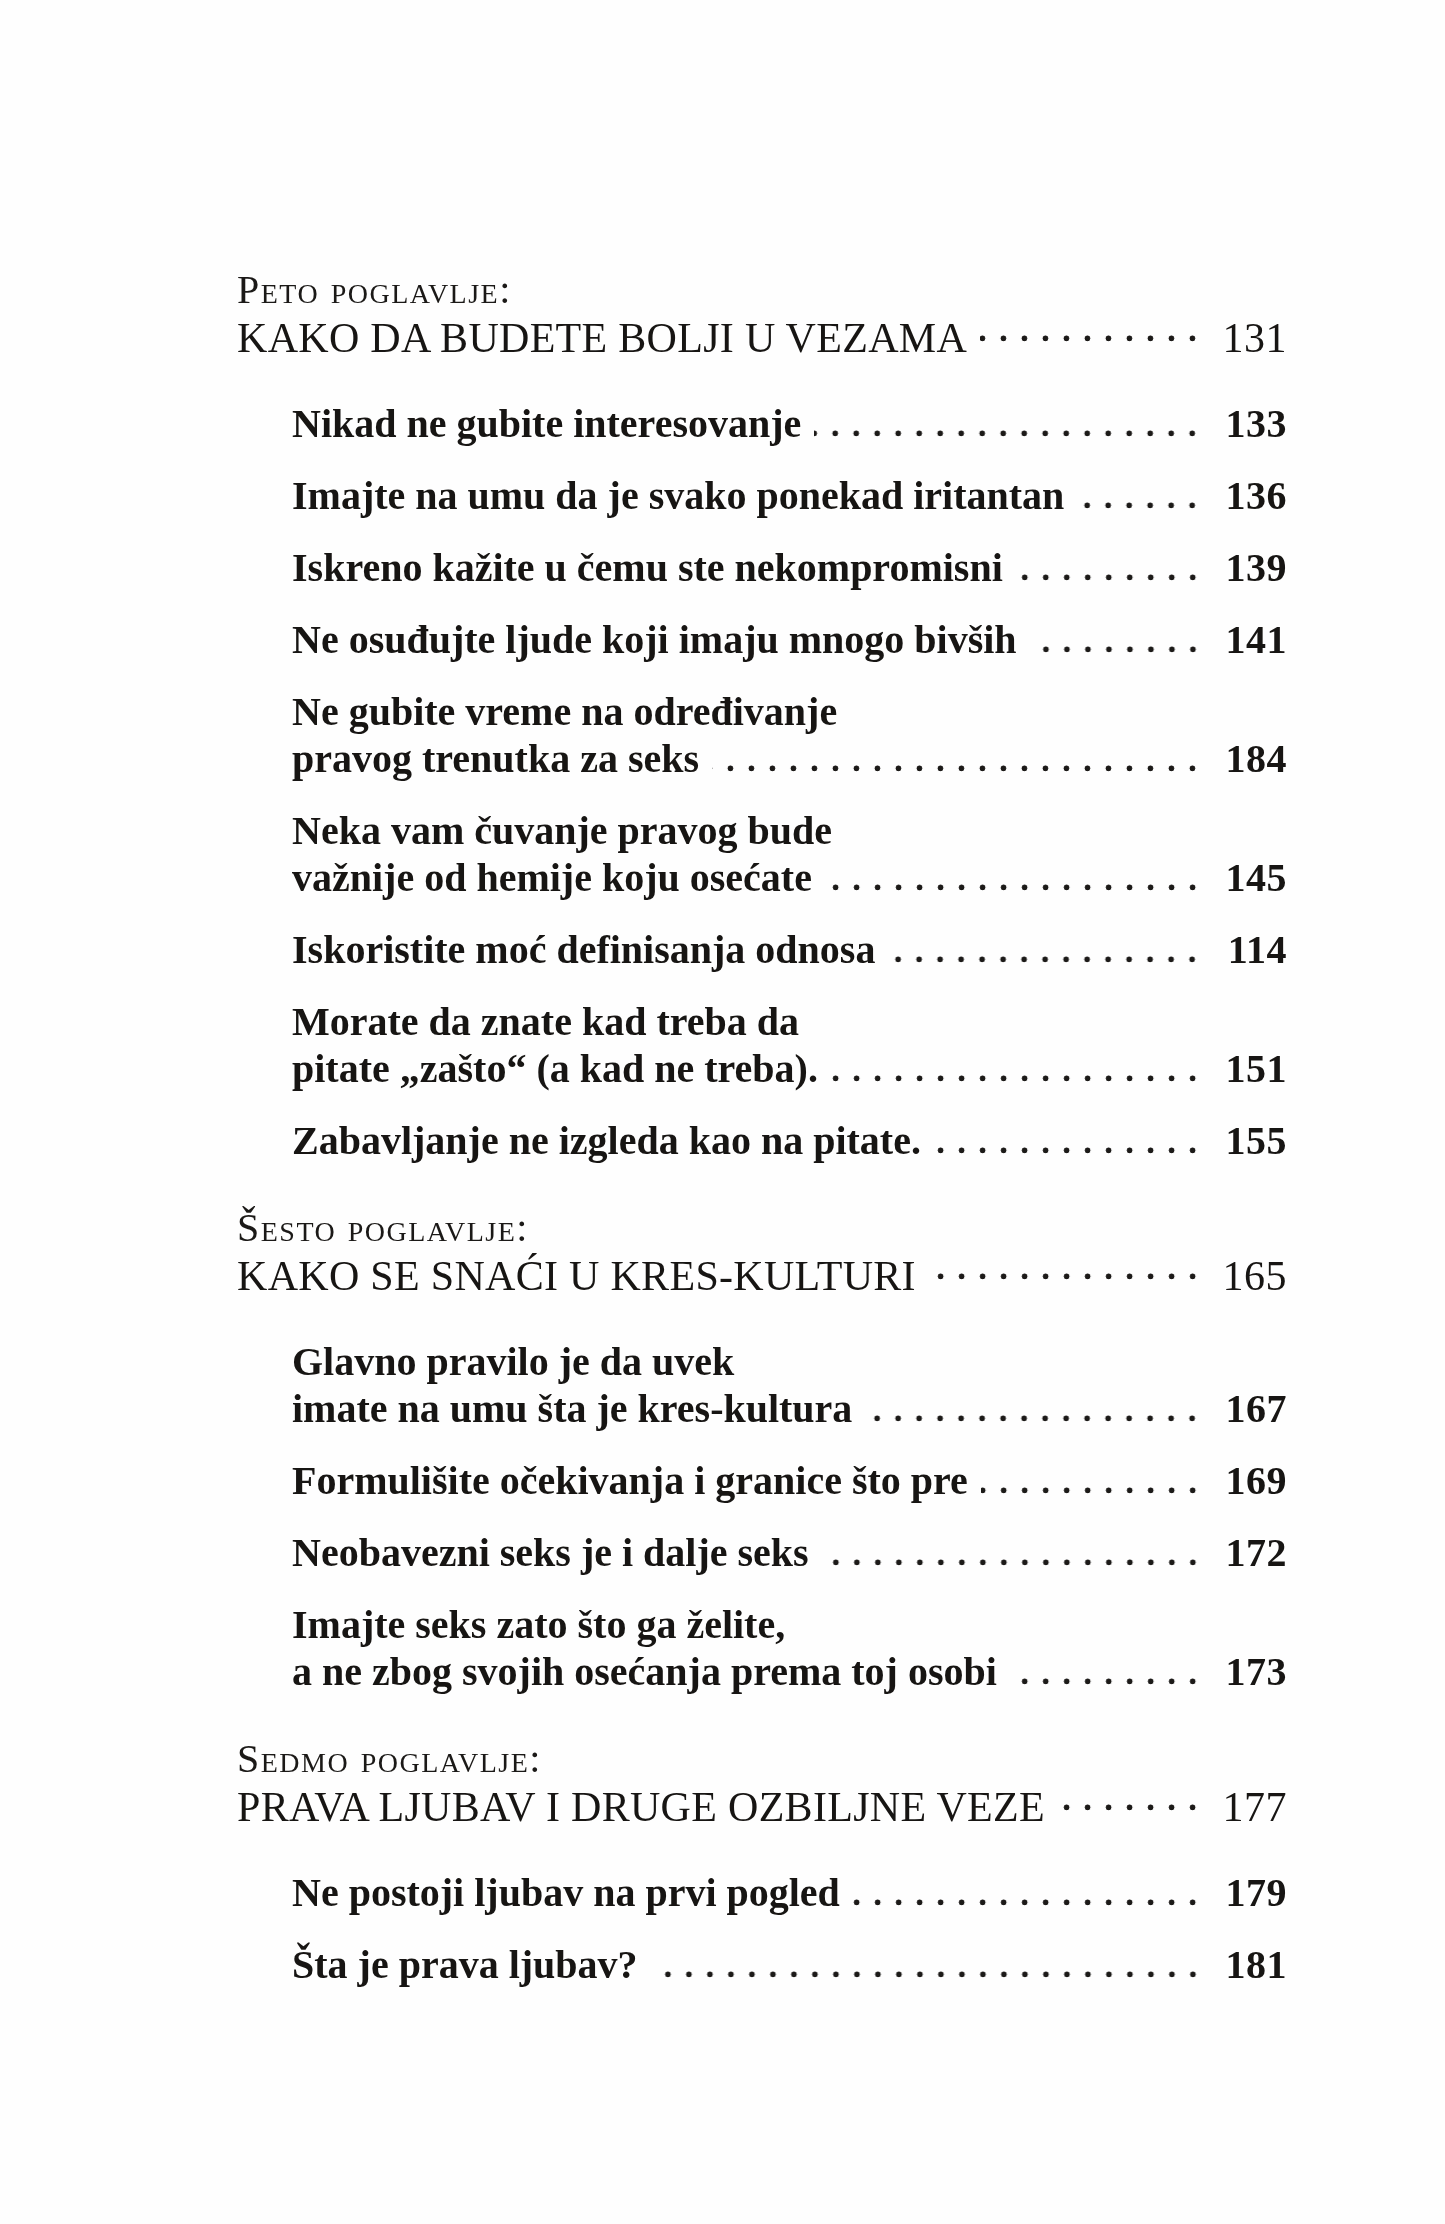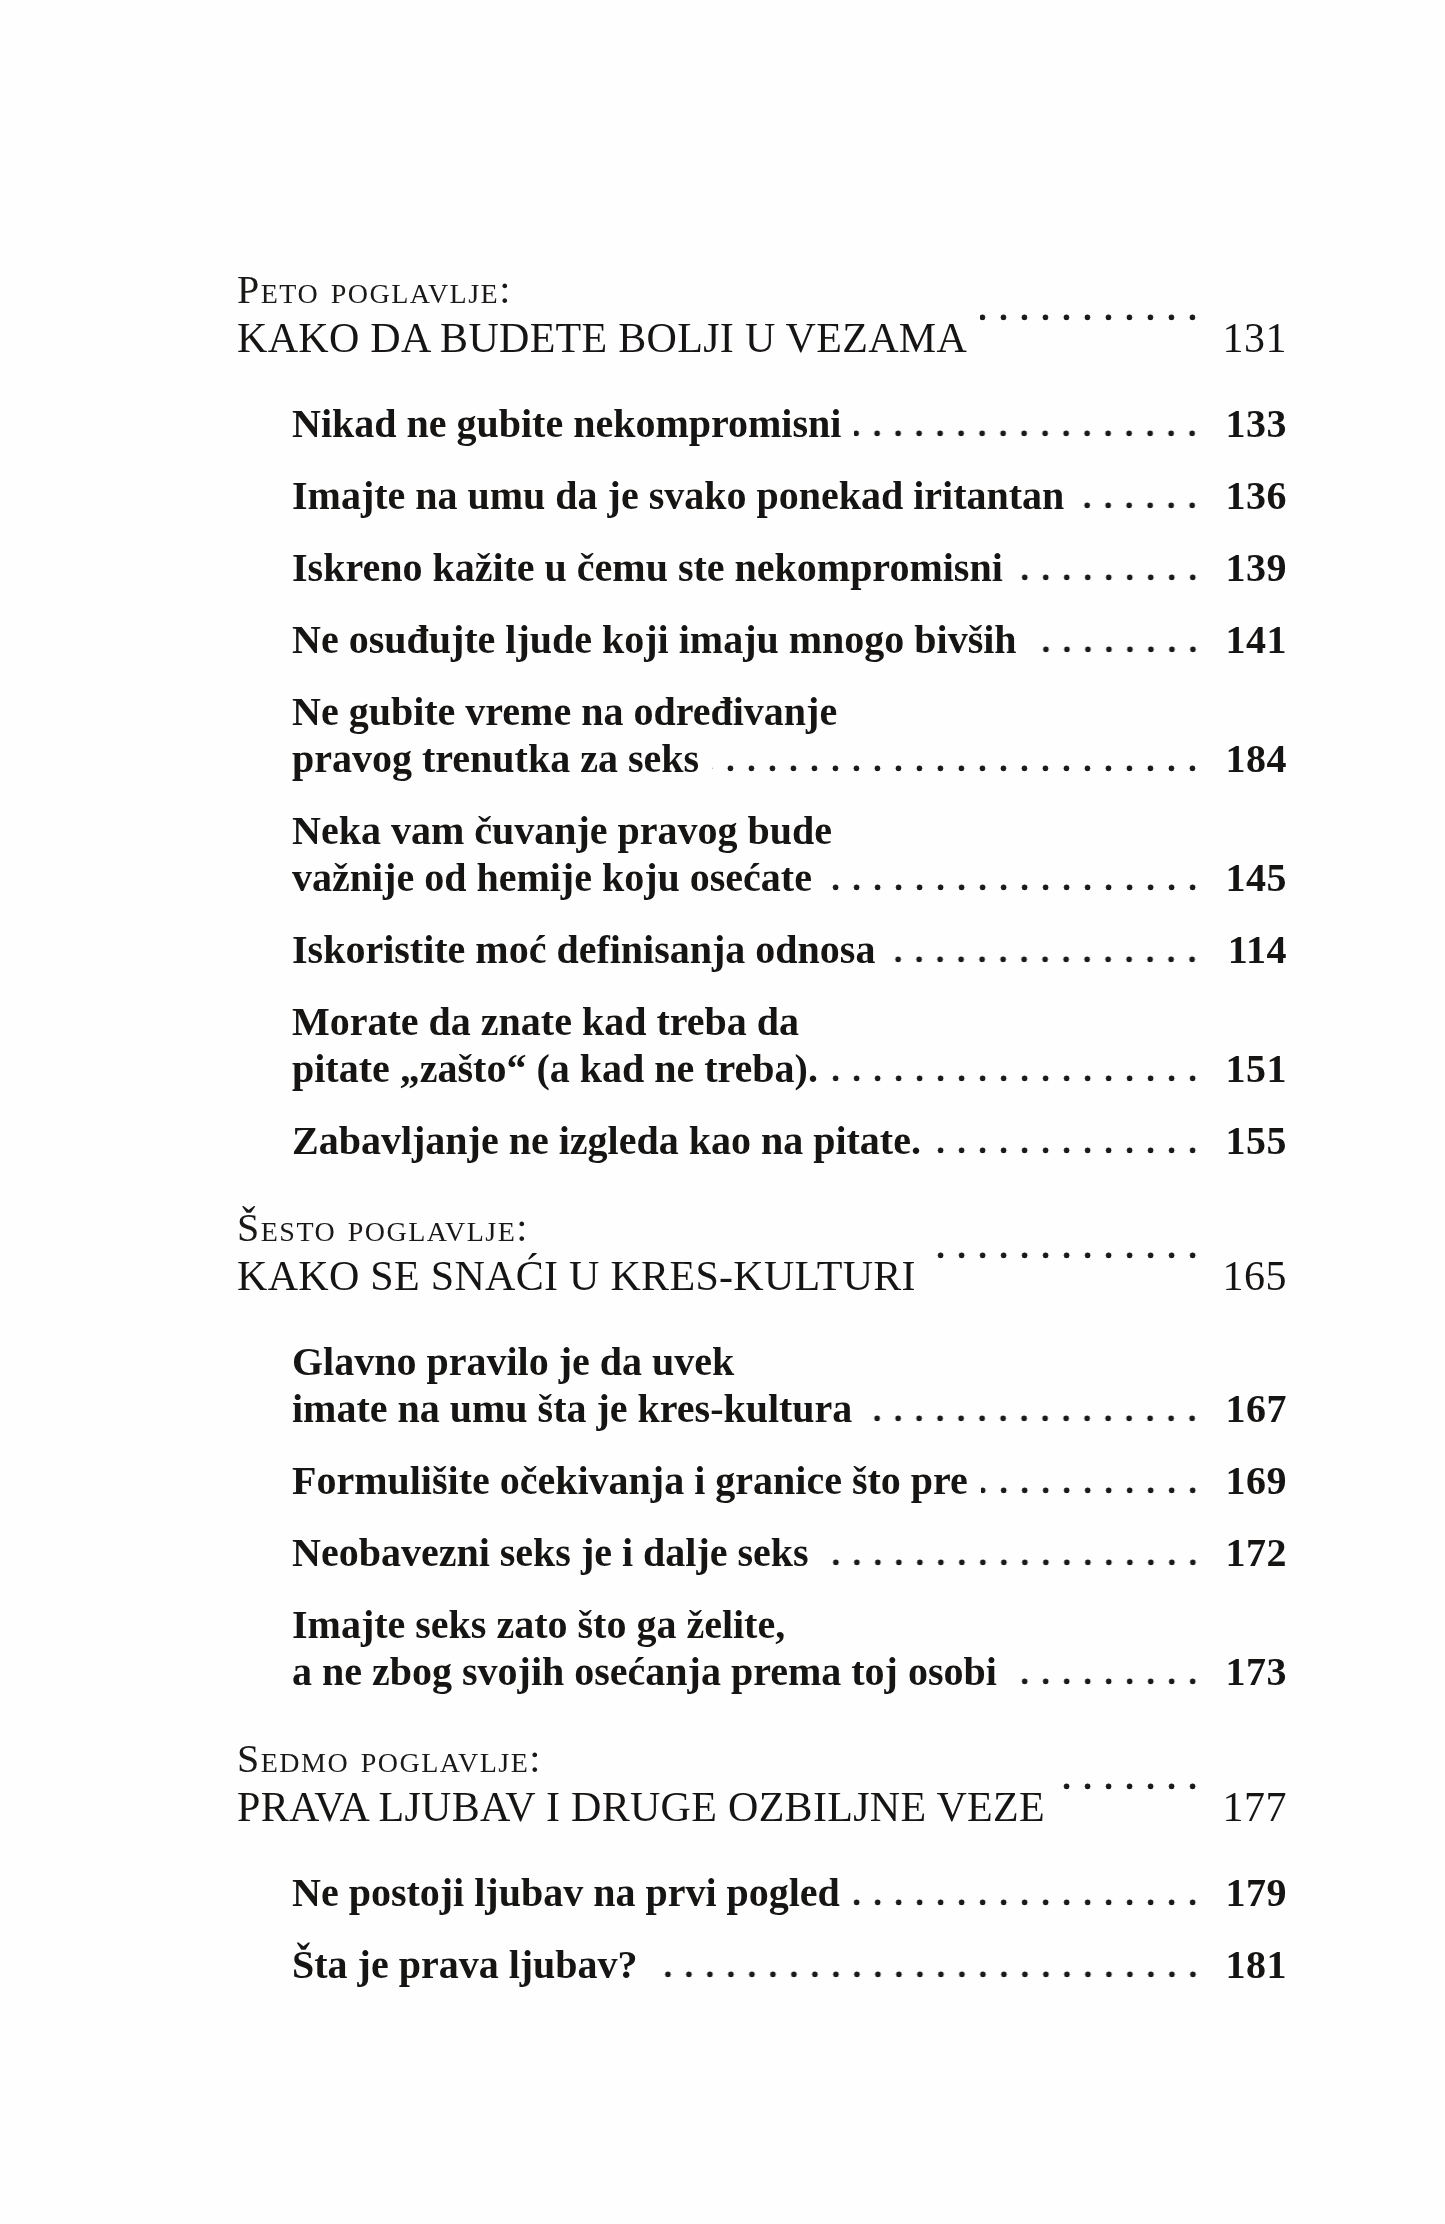--- a/index.html
+++ b/index.html
@@ -23,21 +23,21 @@
 
   .chapter-kicker {
     font-size: 40px;
     line-height: 48px;
     font-variant: small-caps;
     letter-spacing: 1.5px;
     color: #1b1917;
   }
   .title-row {
     display: flex;
-    align-items: flex-start;
+    align-items: center;
     font-size: 42px;
     line-height: 48px;
     letter-spacing: 0.3px;
     white-space: nowrap;
   }
   .entries { margin-top: 38px; }
   .entry {
     font-size: 40px;
     line-height: 47px;
     margin-bottom: 25px;
@@ -74,21 +74,21 @@
       <section class="toc-section">
         <div class="chapter-kicker">Peto poglavlje:</div>
         <div class="title-row">
           <span class="title-text">KAKO DA BUDETE BOLJI U VEZAMA</span>
           <span class="dots"></span>
           <span class="pagenum">131</span>
         </div>
         <div class="entries">
           <div class="entry">
             <div class="entry-row">
-              <span class="entry-text">Nikad ne gubite nekompromisni</span>
+              <span class="entry-text">Nikad ne gubite interesovanje</span>
               <span class="dots"></span>
               <span class="pagenum">133</span>
             </div>
           </div>
           <div class="entry">
             <div class="entry-row">
               <span class="entry-text">Imajte na umu da je svako ponekad iritantan</span>
               <span class="dots"></span>
               <span class="pagenum">136</span>
             </div>

